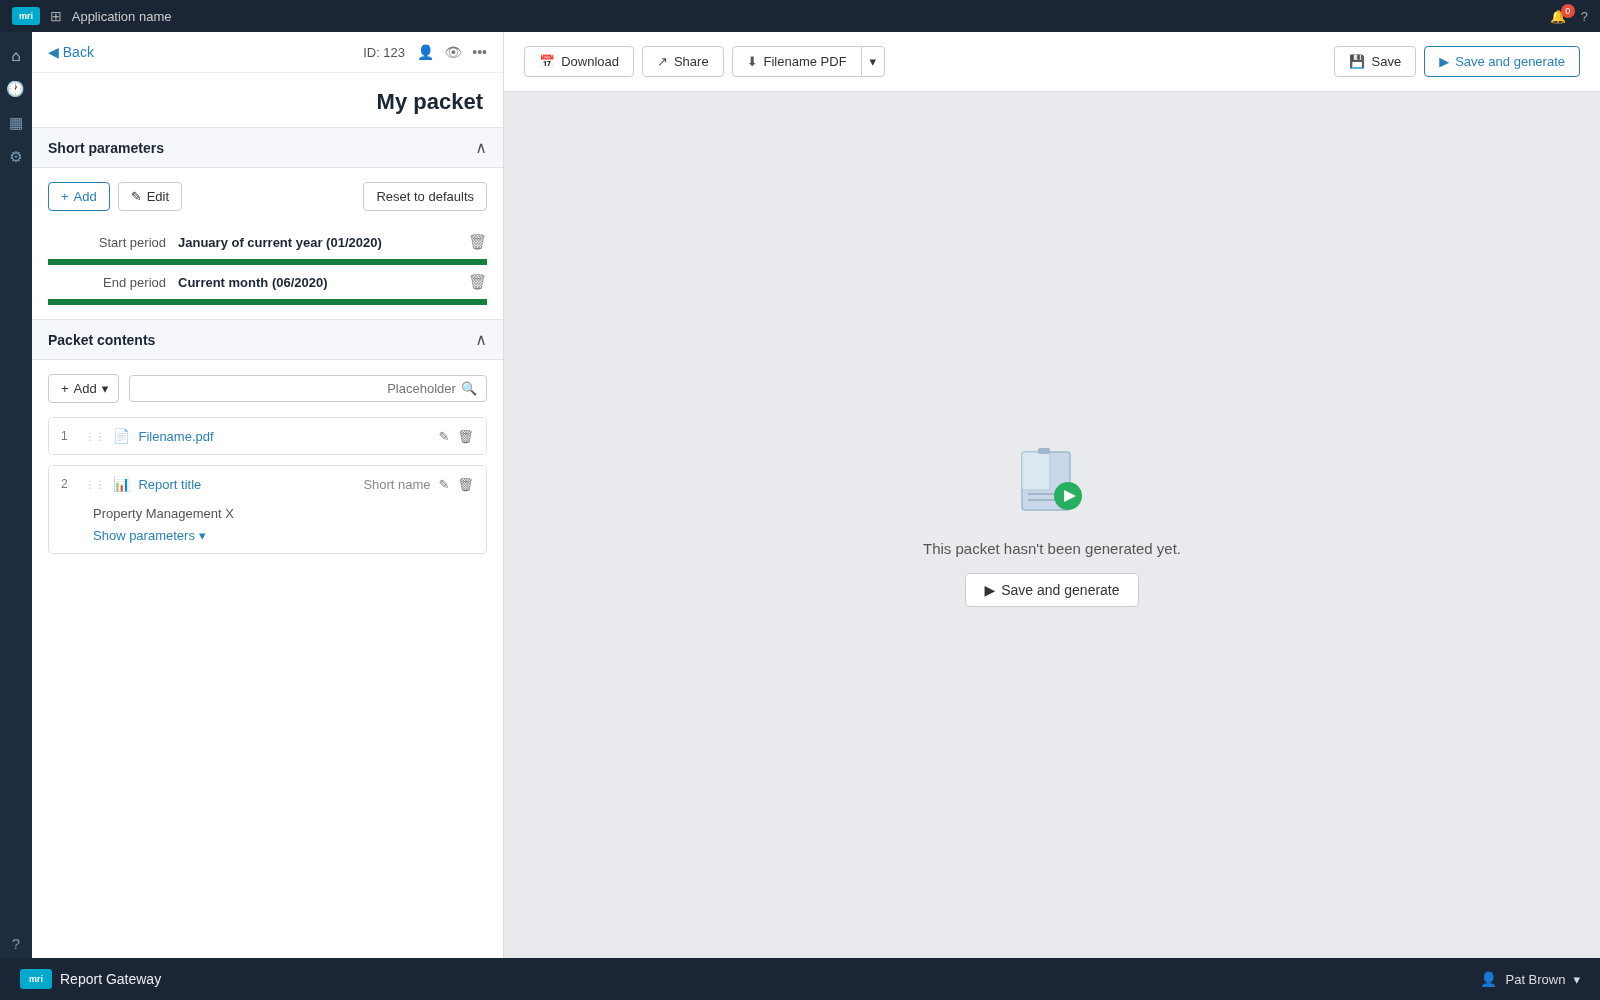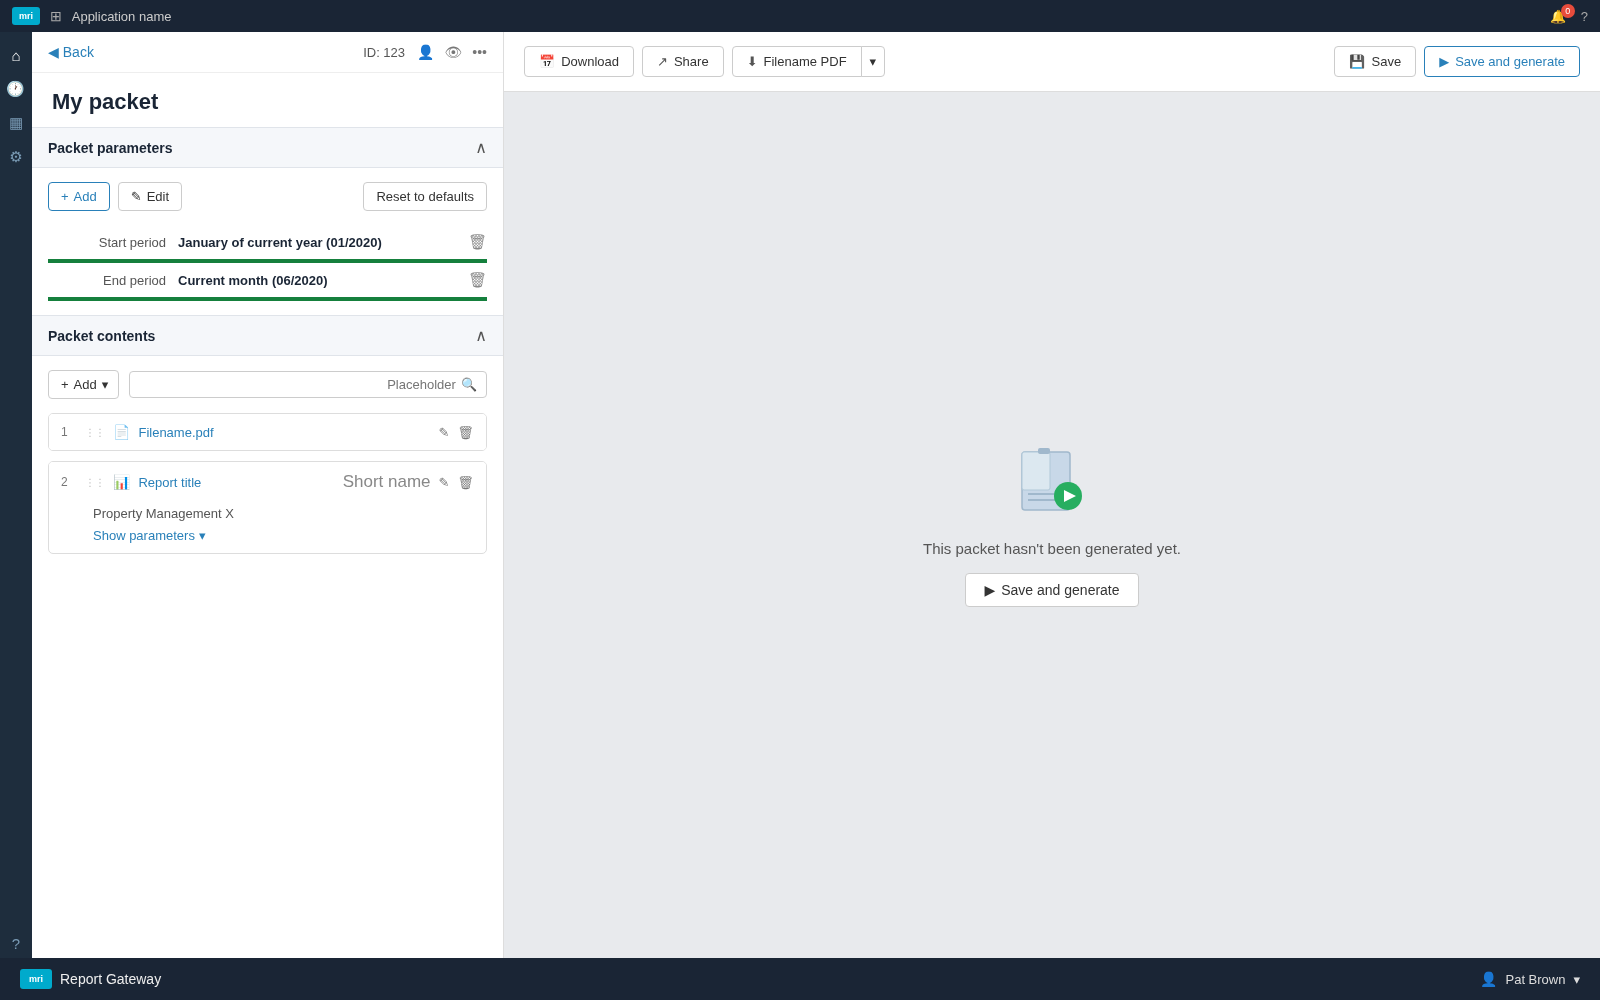--- a/index.html
+++ b/index.html
@@ -81,20 +81,21 @@
     .back-bar-id { color: #555; font-size: 13px; margin-left: auto; }
     .back-bar-icons { display: flex; gap: 10px; color: #777; }
     .back-bar-icon { cursor: pointer; font-size: 14px; }
 
     
     .packet-title {
       padding: 16px 20px 12px;
       font-size: 22px;
       font-weight: 600;
       color: #1a2535;
+      text-align: right;
     }
 
     
     .section-header {
       display: flex;
       align-items: center;
       justify-content: space-between;
       padding: 10px 16px;
       background: #f5f7fa;
       border-top: 1px solid #e0e4ea;
@@ -116,21 +117,21 @@
     .btn-primary { background: white; border-color: #2980b9; color: #2980b9; }
 
     .btn-row { display: flex; align-items: center; gap: 8px; margin-bottom: 14px; }
     .btn-reset { margin-left: auto; align-items: flex-end; }
 
     
     .param-row {
       display: flex;
       align-items: center;
       padding: 8px 0;
-      border-bottom: 4px solid #15803d;
+      border-bottom: 6px solid #15803d;
     }
     .param-label { width: 130px; text-align: right; color: #555; font-size: 13px; padding-right: 12px; }
     .param-value { font-weight: 600; color: #1a2535; font-size: 13px; flex: 1; }
     .param-delete { margin-left: auto; color: #888; cursor: pointer; font-size: 15px; }
 
     
     .contents-toolbar {
       display: flex; align-items: center; gap: 10px; margin-bottom: 14px;
     }
     .search-box {
@@ -150,21 +151,21 @@
       overflow: hidden;
     }
     .content-item-header {
       display: flex; align-items: center; padding: 10px 12px; gap: 8px;
       background: white;
     }
     .item-num { color: #777; font-size: 12px; min-width: 16px; }
     .item-drag { color: #bbb; font-size: 10px; cursor: grab; }
     .item-icon { color: #2980b9; font-size: 14px; }
     .item-name { color: #2980b9; font-size: 13px; font-weight: 500; flex: 1; }
-    .item-short-name { color: #888; font-size: 17px; margin-left: 12px; }
+    .item-short-name { color: #888; font-size: 13px; margin-left: 12px; }
     .item-actions { display: flex; gap: 8px; margin-left: auto; color: #777; }
     .item-action-icon { cursor: pointer; font-size: 13px; }
 
     .content-item-body { padding: 4px 12px 10px 44px; }
     .item-subtitle { color: #555; font-size: 13px; margin-bottom: 6px; }
     .show-params {
       color: #2980b9; font-size: 13px; cursor: pointer;
       display: inline-flex; align-items: center; gap: 4px;
     }
 
@@ -300,21 +301,21 @@
       <div class="back-bar-icons">
         <span class="back-bar-icon">👤</span>
         <span class="back-bar-icon">👁</span>
         <span class="back-bar-icon">•••</span>
       </div>
     </div>
 
     <div class="packet-title">My packet</div>
 
     <div class="section-header">
-      <span class="section-header-title">Packet parameters</span>
+      <span class="section-header-title">Short parameters</span>
       <span class="section-collapse-icon">∧</span>
     </div>
 
     <div class="section-body">
       <div class="btn-row">
         <button class="btn btn-primary">
           <span>+</span>
           <span>Add</span>
         </button>
         <button class="btn">

